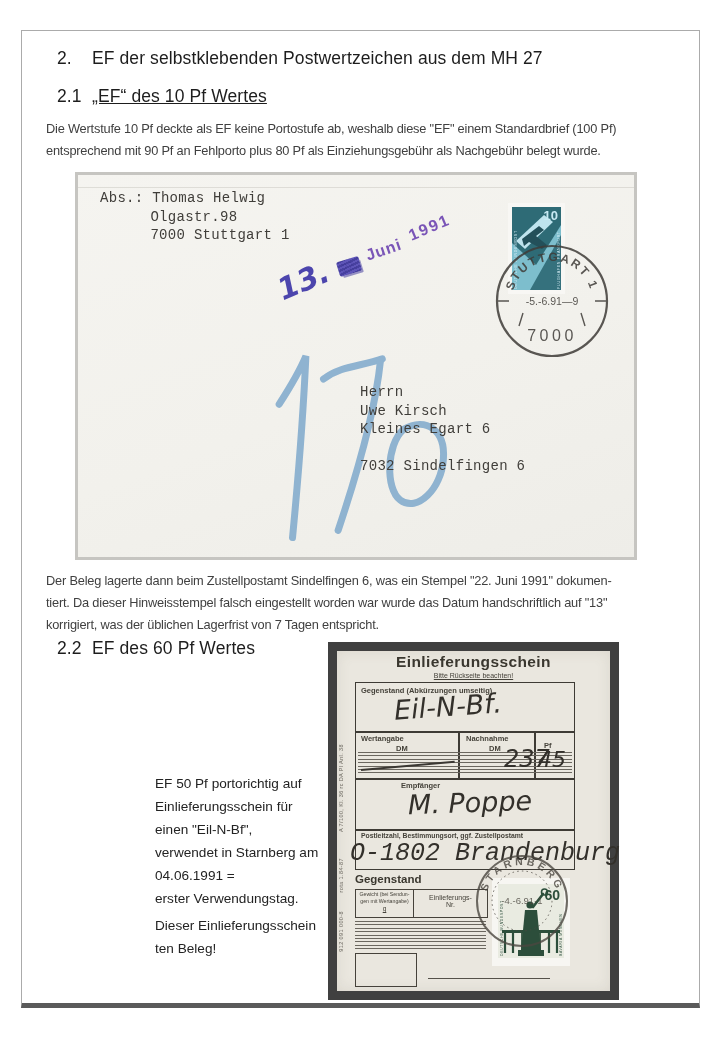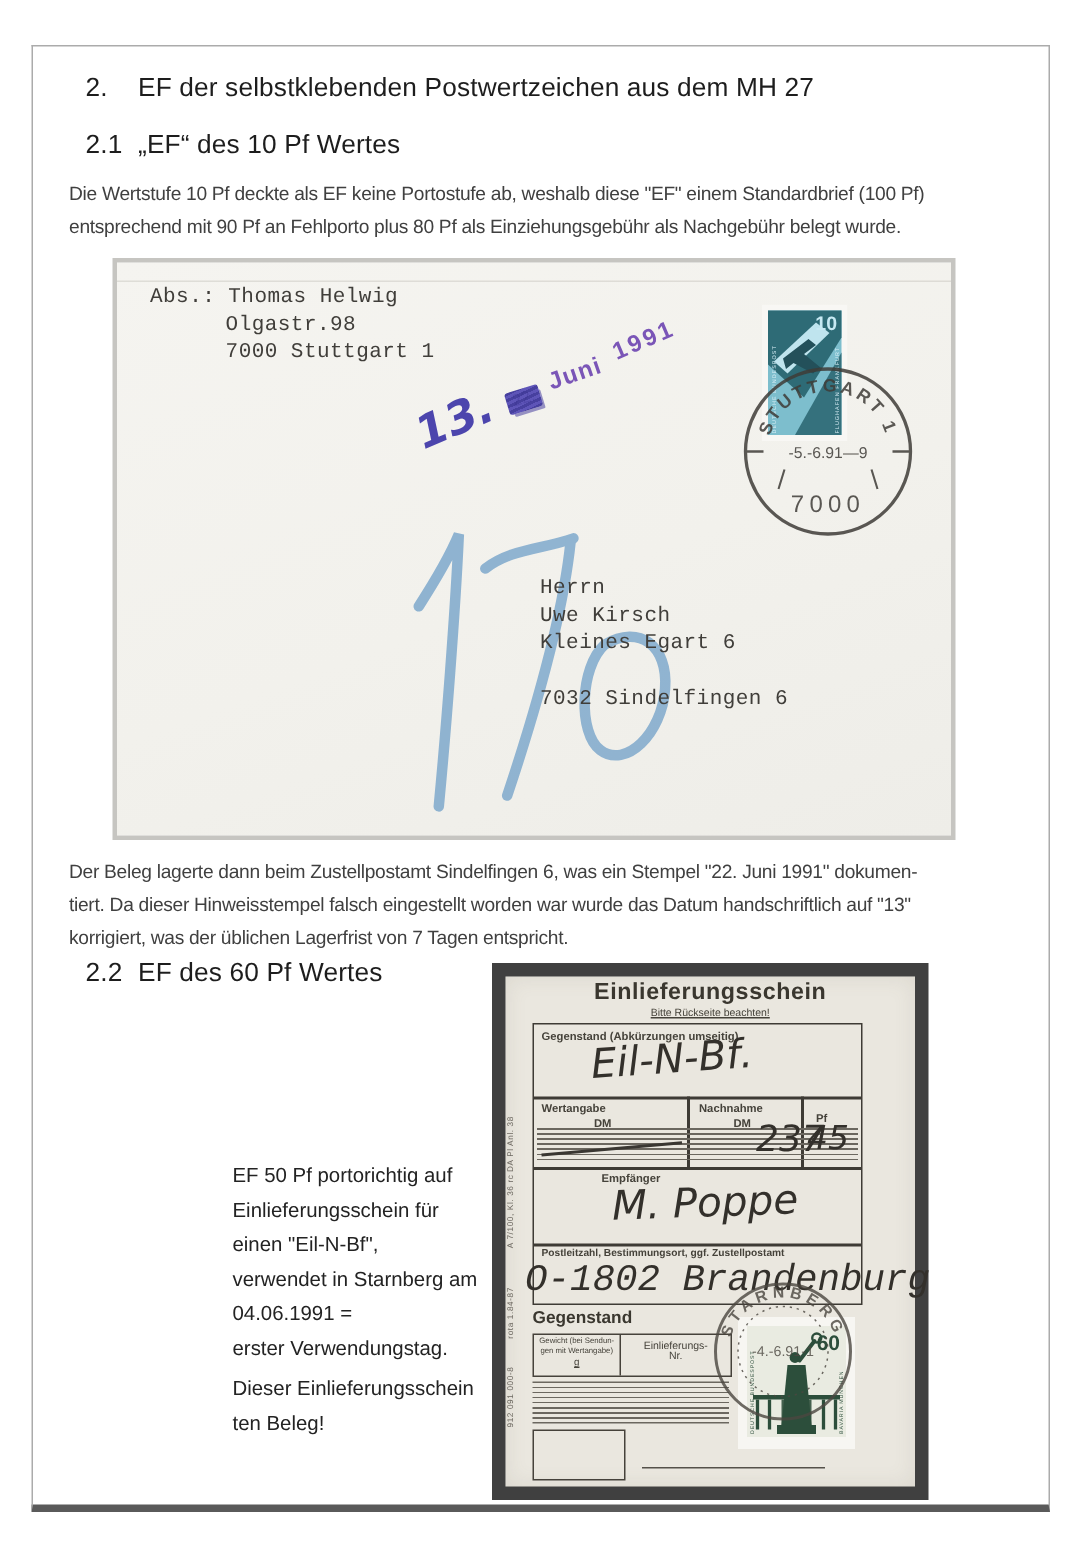--- a/index.html
+++ b/index.html
@@ -65,21 +65,21 @@
 </style>
 </head>
 <body>
 
 <div class="page">
   <div class="frame"></div>
 
   <div class="hrow" style="top:48px;">
     <span class="hnum">2.</span><span>EF der selbstklebenden Postwertzeichen aus dem MH 27</span>
   </div>
-  <div class="hrow" style="top:86px;">
+  <div class="hrow" style="top:86px;text-decoration:underline;">
     <span class="hnum">2.1</span><span>„EF“ des 10 Pf Wertes</span>
   </div>
 
   <div class="para" style="top:118px;">
     <div>Die Wertstufe 10 Pf deckte als EF keine Portostufe ab, weshalb diese "EF" einem Standardbrief (100 Pf)</div>
     <div>entsprechend mit 90 Pf an Fehlporto plus 80 Pf als Einziehungsgebühr als Nachgebühr belegt wurde.</div>
   </div>
 
   <div class="cover">
     <div class="crease"></div>

